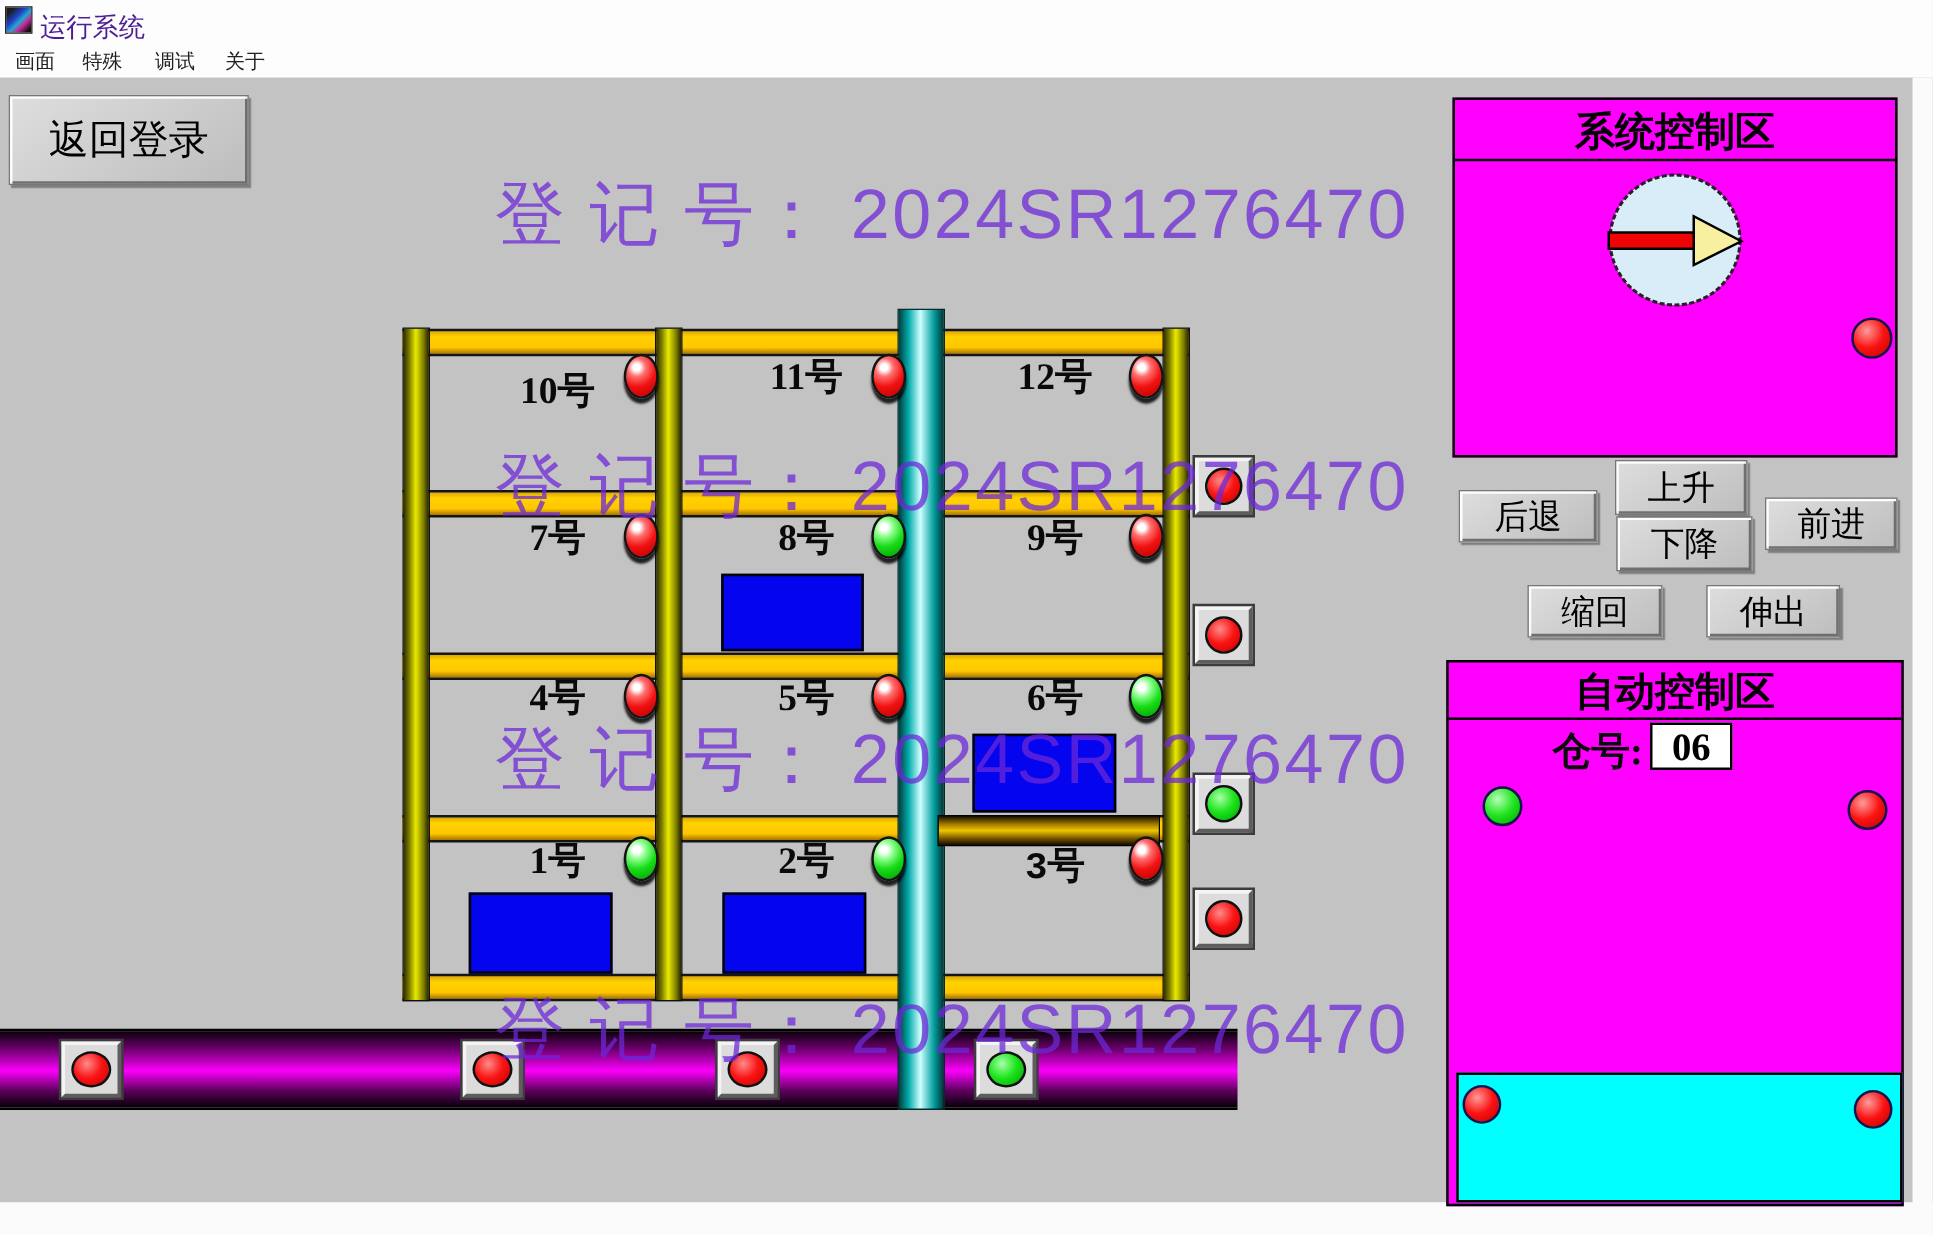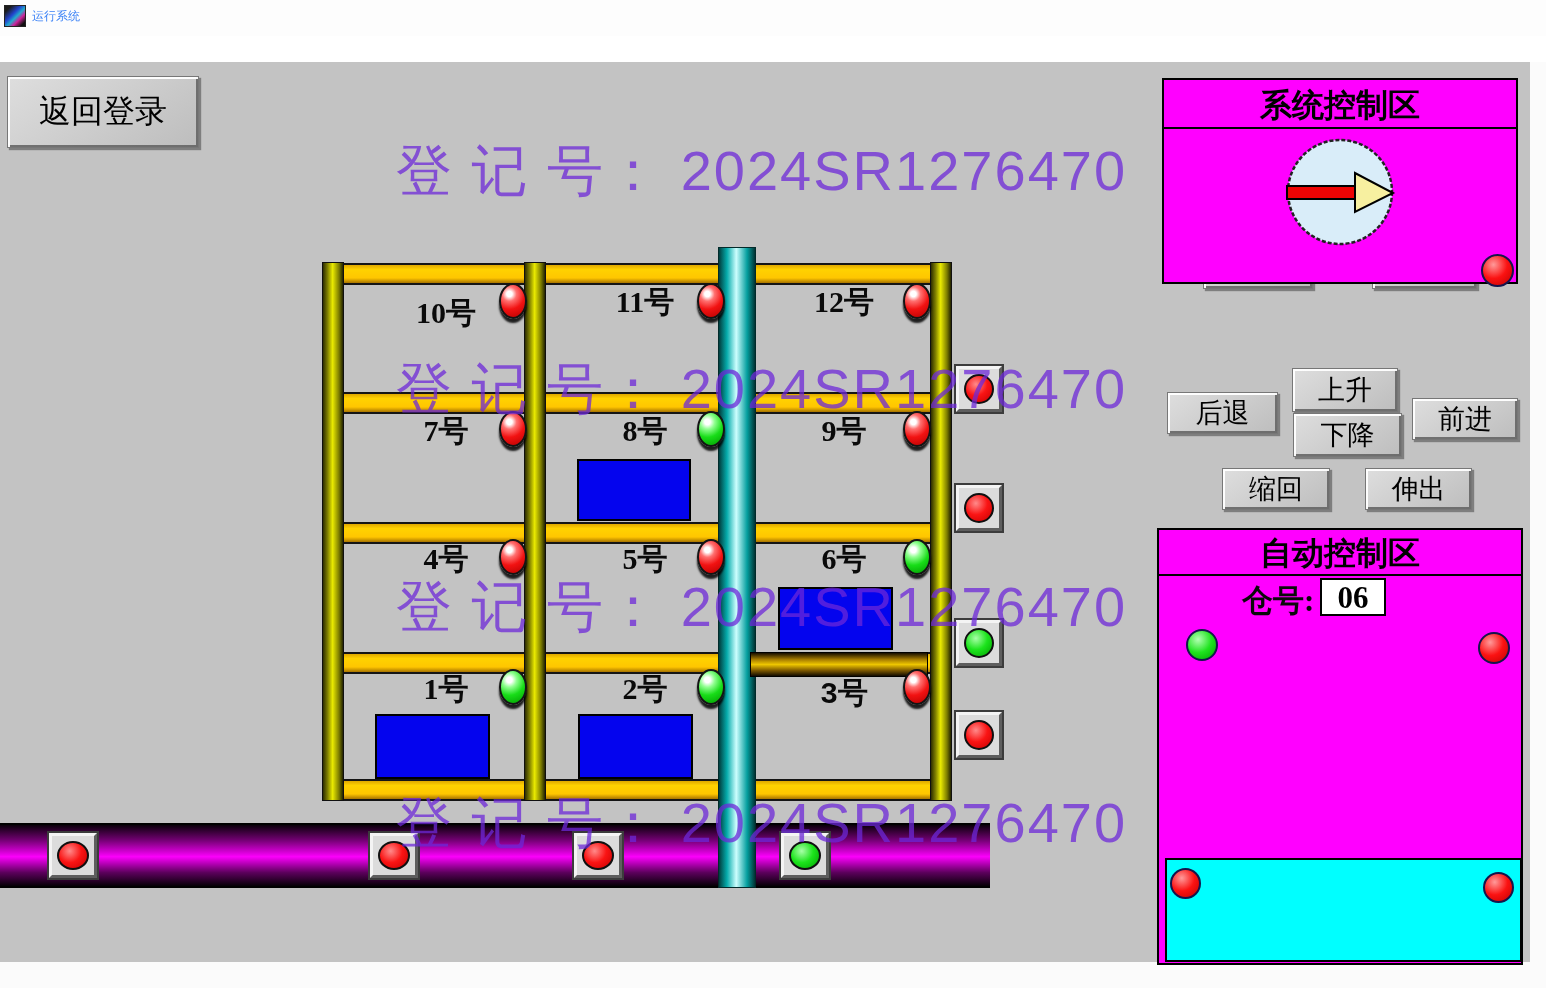--- a/index.html
+++ b/index.html
@@ -7,21 +7,21 @@
     --sans:"Liberation Sans","DejaVu Sans",sans-serif;
   }
   *{margin:0;padding:0;box-sizing:border-box;}
   html,body{width:1546px;height:988px;overflow:hidden;background:#fff;}
   #screen{position:relative;width:1546px;height:988px;background:#fff;font-family:var(--sans);}
 
   
   .titlebar{position:absolute;left:0;top:0;width:1546px;height:36px;background:#fdfdfd;}
   .appicon{position:absolute;left:4px;top:5px;width:22px;height:22px;border:1px solid #222;
     background:linear-gradient(135deg,#1b1b1b 15%,#2244cc 40%,#22aacc 55%,#cc2299 70%,#111 90%);}
-  .apptitle{position:absolute;left:32px;top:8px;font-size:12px;color:#3b82f6;}
+  .apptitle{position:absolute;left:32px;top:8px;font-size:21px;color:#4c1d95;}
   .menubar{position:absolute;left:0;top:36px;width:1546px;height:26px;background:#fdfdfd;}
   .menuitem{position:absolute;top:3px;font-size:16px;color:#222;cursor:default;}
 
   
   .client{position:absolute;left:0;top:62px;width:1546px;height:900px;background:#c3c3c3;}
   .rightstrip{position:absolute;left:1530px;top:62px;width:16px;height:926px;background:#fbfbfb;}
   .bottomstrip{position:absolute;left:0;top:962px;width:1546px;height:26px;background:#fbfbfb;}
 
   .btn{position:absolute;display:flex;align-items:center;justify-content:center;
     font-family:var(--serif);font-size:27px;color:#000;
@@ -90,20 +90,26 @@
 </head>
 <body>
 
 <div id="screen">
 
   <div class="titlebar">
     <div class="appicon"></div>
     <div class="apptitle">运行系统</div>
   </div>
 
+  <div class="menubar">
+    <span class="menuitem" style="left:12px">画面</span>
+    <span class="menuitem" style="left:66px">特殊</span>
+    <span class="menuitem" style="left:124px">调试</span>
+    <span class="menuitem" style="left:180px">关于</span>
+  </div>
 
   <div class="client"></div>
   <div class="rightstrip"></div>
   <div class="bottomstrip"></div>
 
   <button class="btn backbtn">返回登录</button>
 
   <div class="watermark" style="top:134px">登 记 号：  2024SR1276470</div>
   <div class="watermark" style="top:352px">登 记 号：  2024SR1276470</div>
   <div class="watermark" style="top:570px">登 记 号：  2024SR1276470</div>
@@ -175,21 +181,21 @@
         <div class="dot dotred"></div>
       </div>
       <div class="framebtn" style="left: 956px; top: 620px;">
         <div class="dot dotgreen"></div>
       </div>
       <div class="framebtn" style="left: 956px; top: 712px;">
         <div class="dot dotred"></div>
       </div>
     </div>
 
-  <div class="panel" style="left:1162px;top:78px;width:356px;height:206px">
+  <div class="panel" style="left:1162px;top:78px;width:356px;height:288px">
     <div class="panel-title" style="top:4px">系统控制区</div>
     <div class="panel-sep" style="top:47px"></div>
   </div>
   <button class="btn" style="left:1168px;top:168px;width:110px;height:44px">手动</button>
   <button class="btn" style="left:1408px;top:172px;width:104px;height:44px">自动</button>
   <svg class="dialsvg" viewBox="0 0 112 112">
     <circle cx="56" cy="56" r="52" fill="#d9edf9" stroke="#222" stroke-width="2.5" stroke-dasharray="4 2"></circle>
     <rect x="3" y="50" width="70" height="13" fill="#ee0404" stroke="#000" stroke-width="2"></rect>
     <polygon points="71,37 71,76 109,57" fill="#f7f0a0" stroke="#000" stroke-width="2"></polygon>
   </svg>

